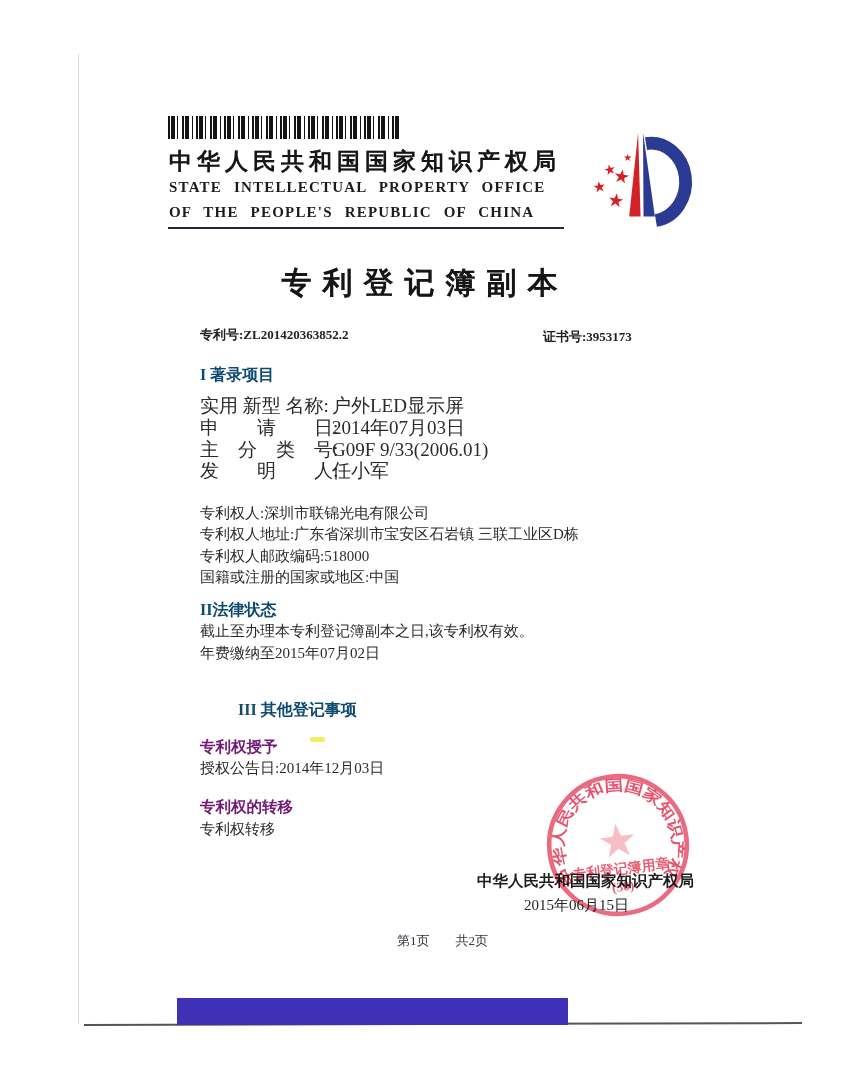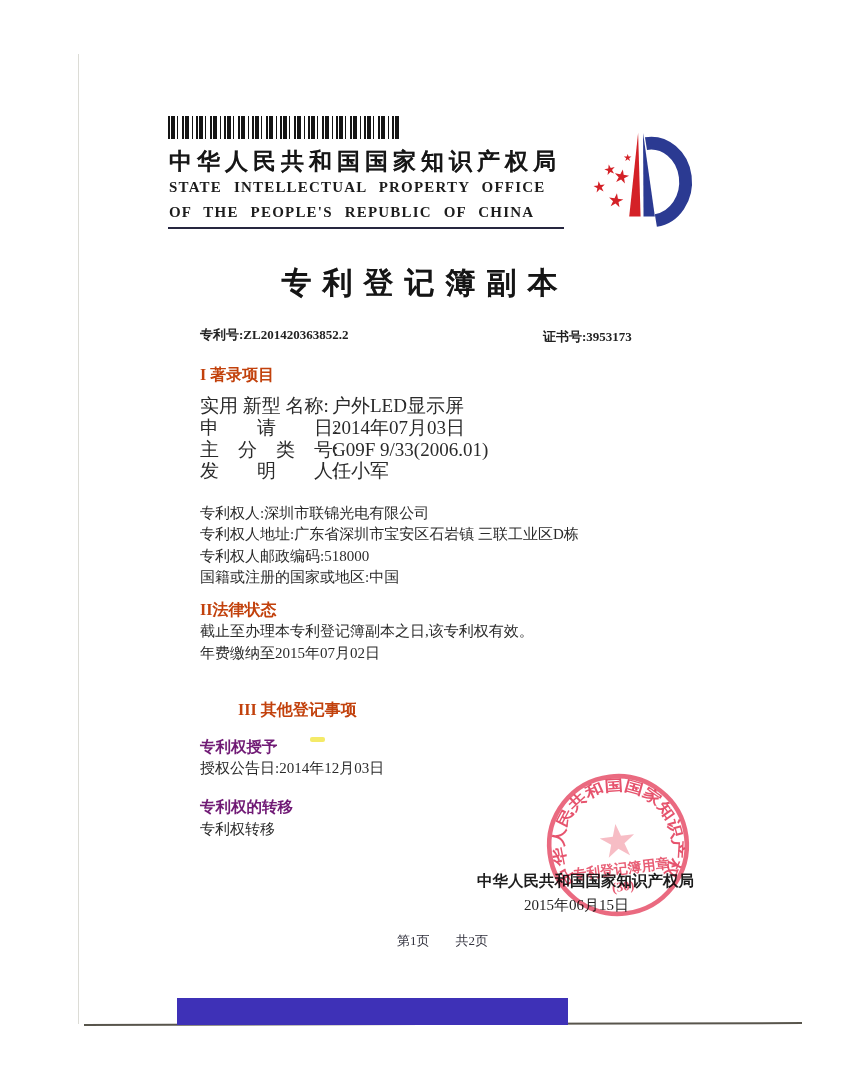--- a/index.html
+++ b/index.html
@@ -28,21 +28,21 @@
   .office-en1{left:169px;top:179px;}
   .office-en2{left:169px;top:204px;text-align:center;}
   .header-rule{left:168px;top:227px;width:396px;height:2px;background:#26263f;}
   .logo{left:572px;top:124px;width:148px;height:120px;}
   
   .doc-title{left:145px;top:263px;width:560px;text-align:center;font-size:30px;font-weight:bold;letter-spacing:11px;color:#151515;text-shadow:0 0 .5px rgba(0,0,0,.4);white-space:nowrap;}
   .meta{font-size:13px;font-weight:bold;color:#222;white-space:nowrap;}
   .meta-patent{left:200px;top:326px;}
   .meta-cert{left:543px;top:328px;}
   
-  .h-sec{font-size:16px;font-weight:bold;color:#c2410c;white-space:nowrap;}
+  .h-sec{font-size:16px;font-weight:bold;color:#0c4a6e;white-space:nowrap;}
   .sec1-h{left:200px;top:365px;}
   .biblio{left:200px;top:395px;font-size:19px;line-height:21.8px;white-space:nowrap;}
   .biblio .lab{display:inline-block;width:132px;white-space:pre;}
   .patentee{left:200px;top:503px;font-size:15px;line-height:21.4px;white-space:nowrap;}
   .sec2-h{left:200px;top:600px;}
   .legal{left:200px;top:621px;font-size:15px;line-height:21.6px;white-space:nowrap;}
   .sec3-h{left:200px;top:700px;margin-left:38px;}
   .sub-h{font-size:15.5px;font-weight:bold;color:#701a75;white-space:nowrap;}
   .grant-h{left:200px;top:737px;}
   .grant-line{left:200px;top:759px;font-size:15px;white-space:nowrap;}

